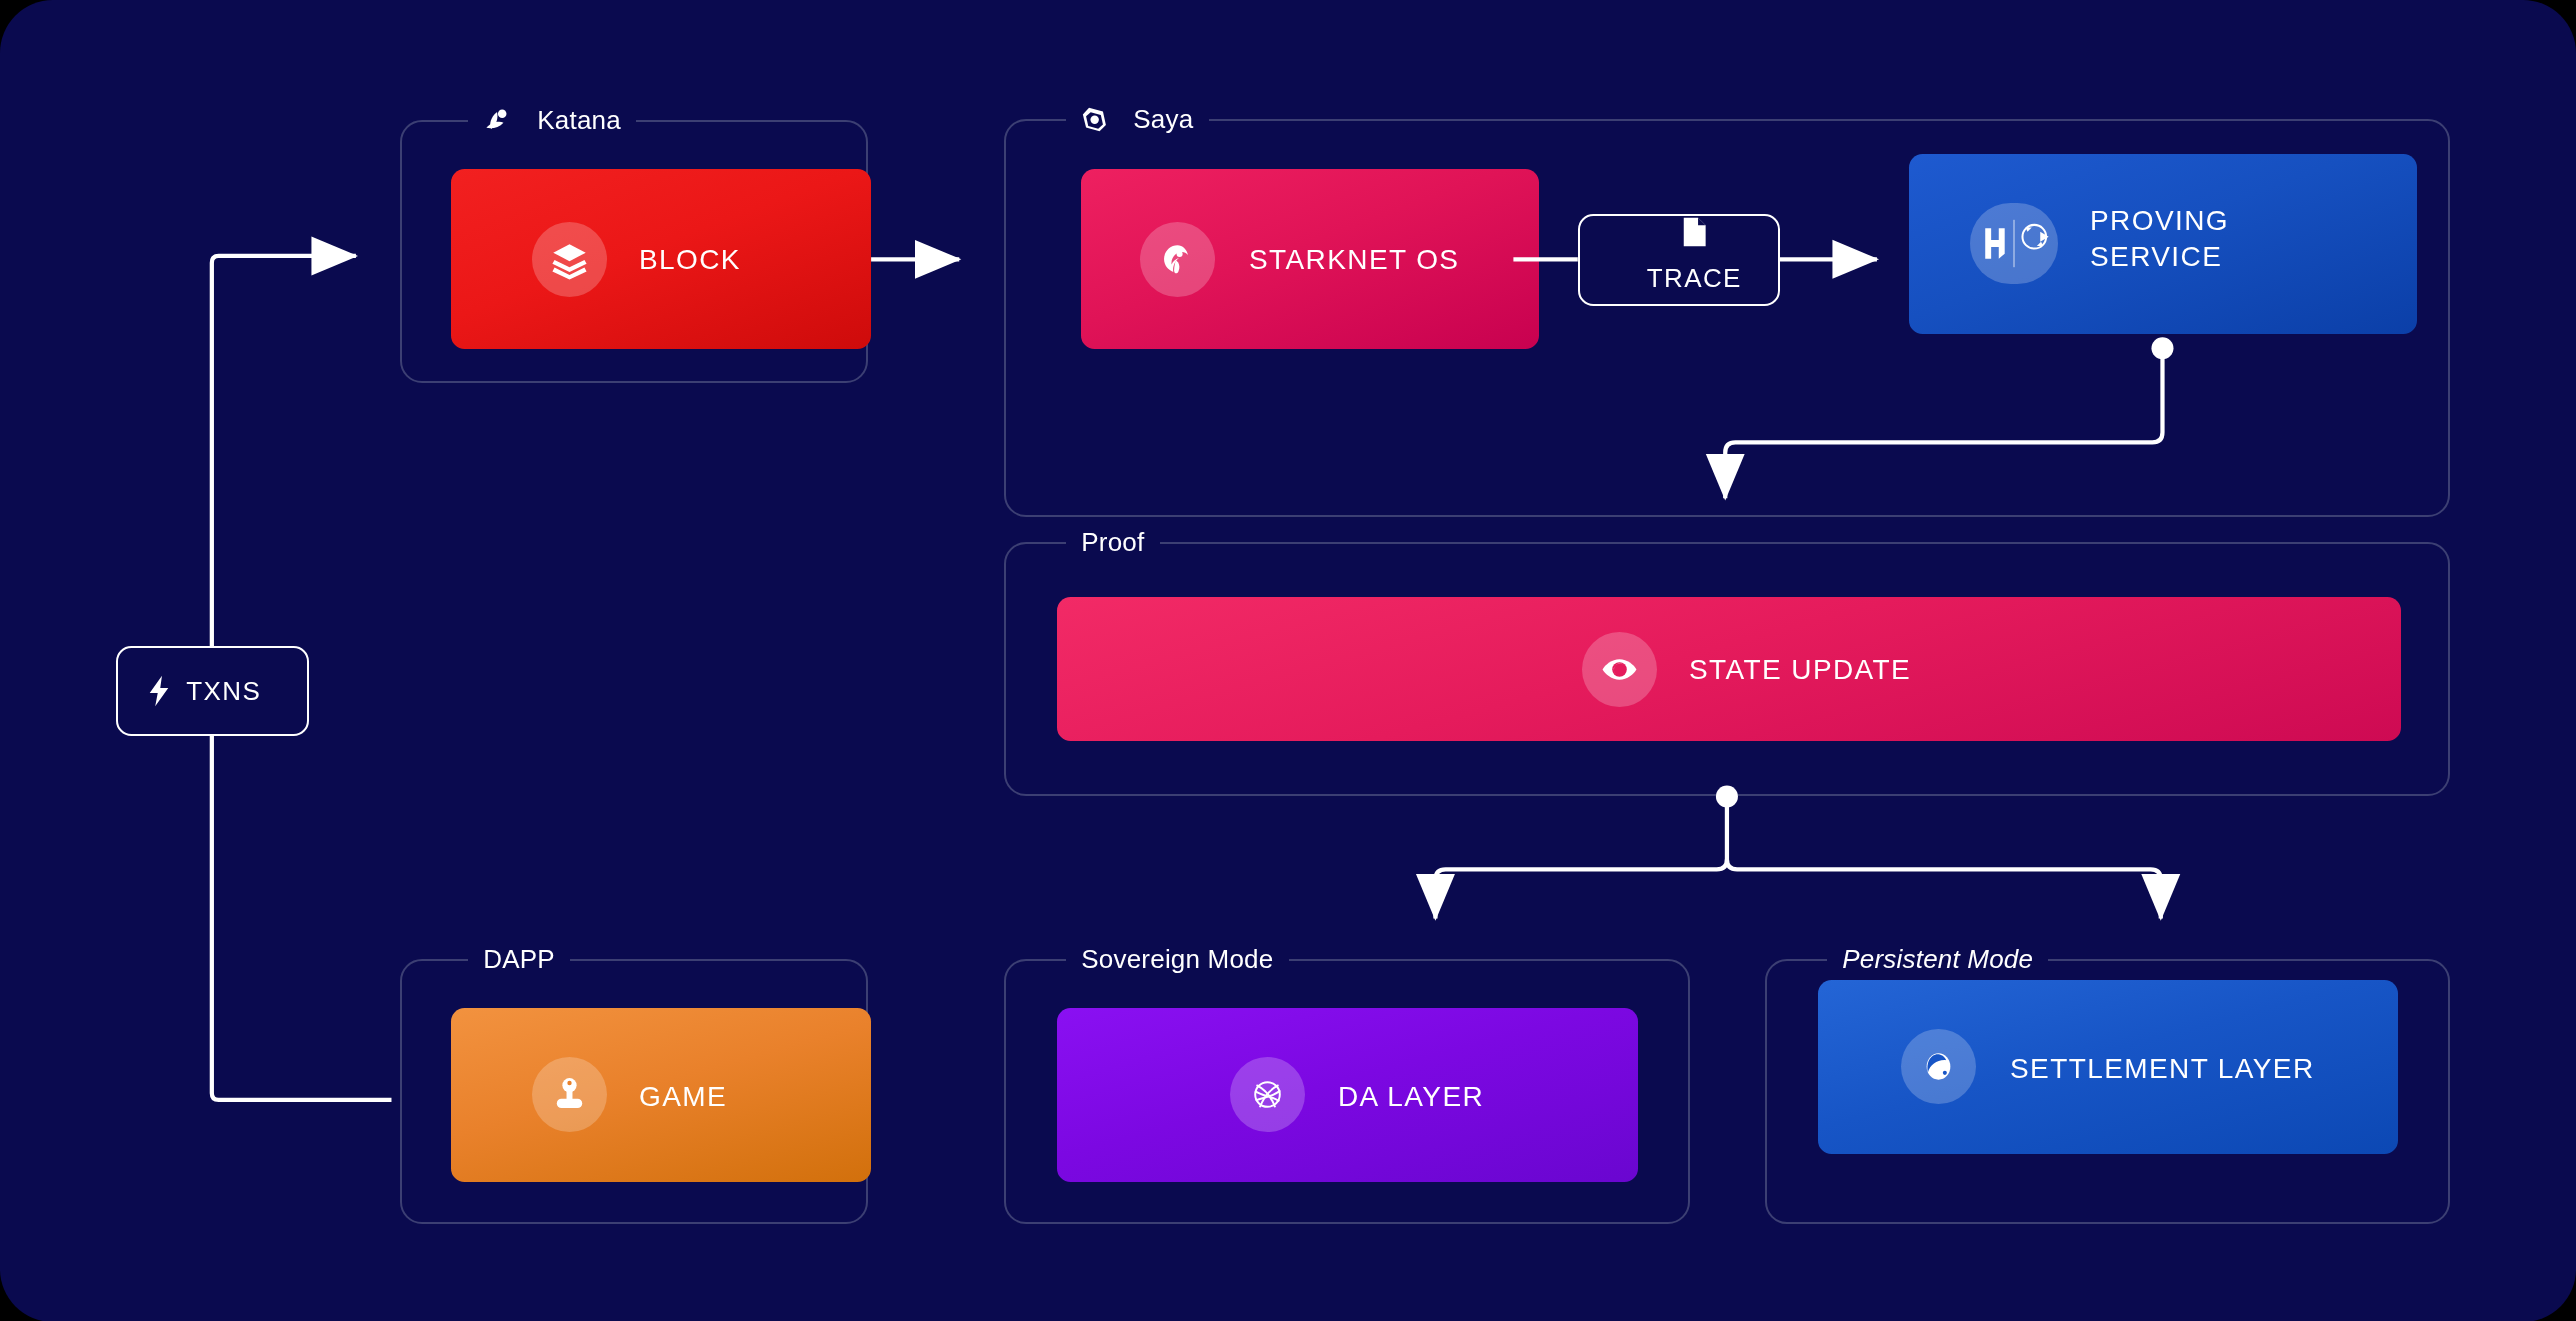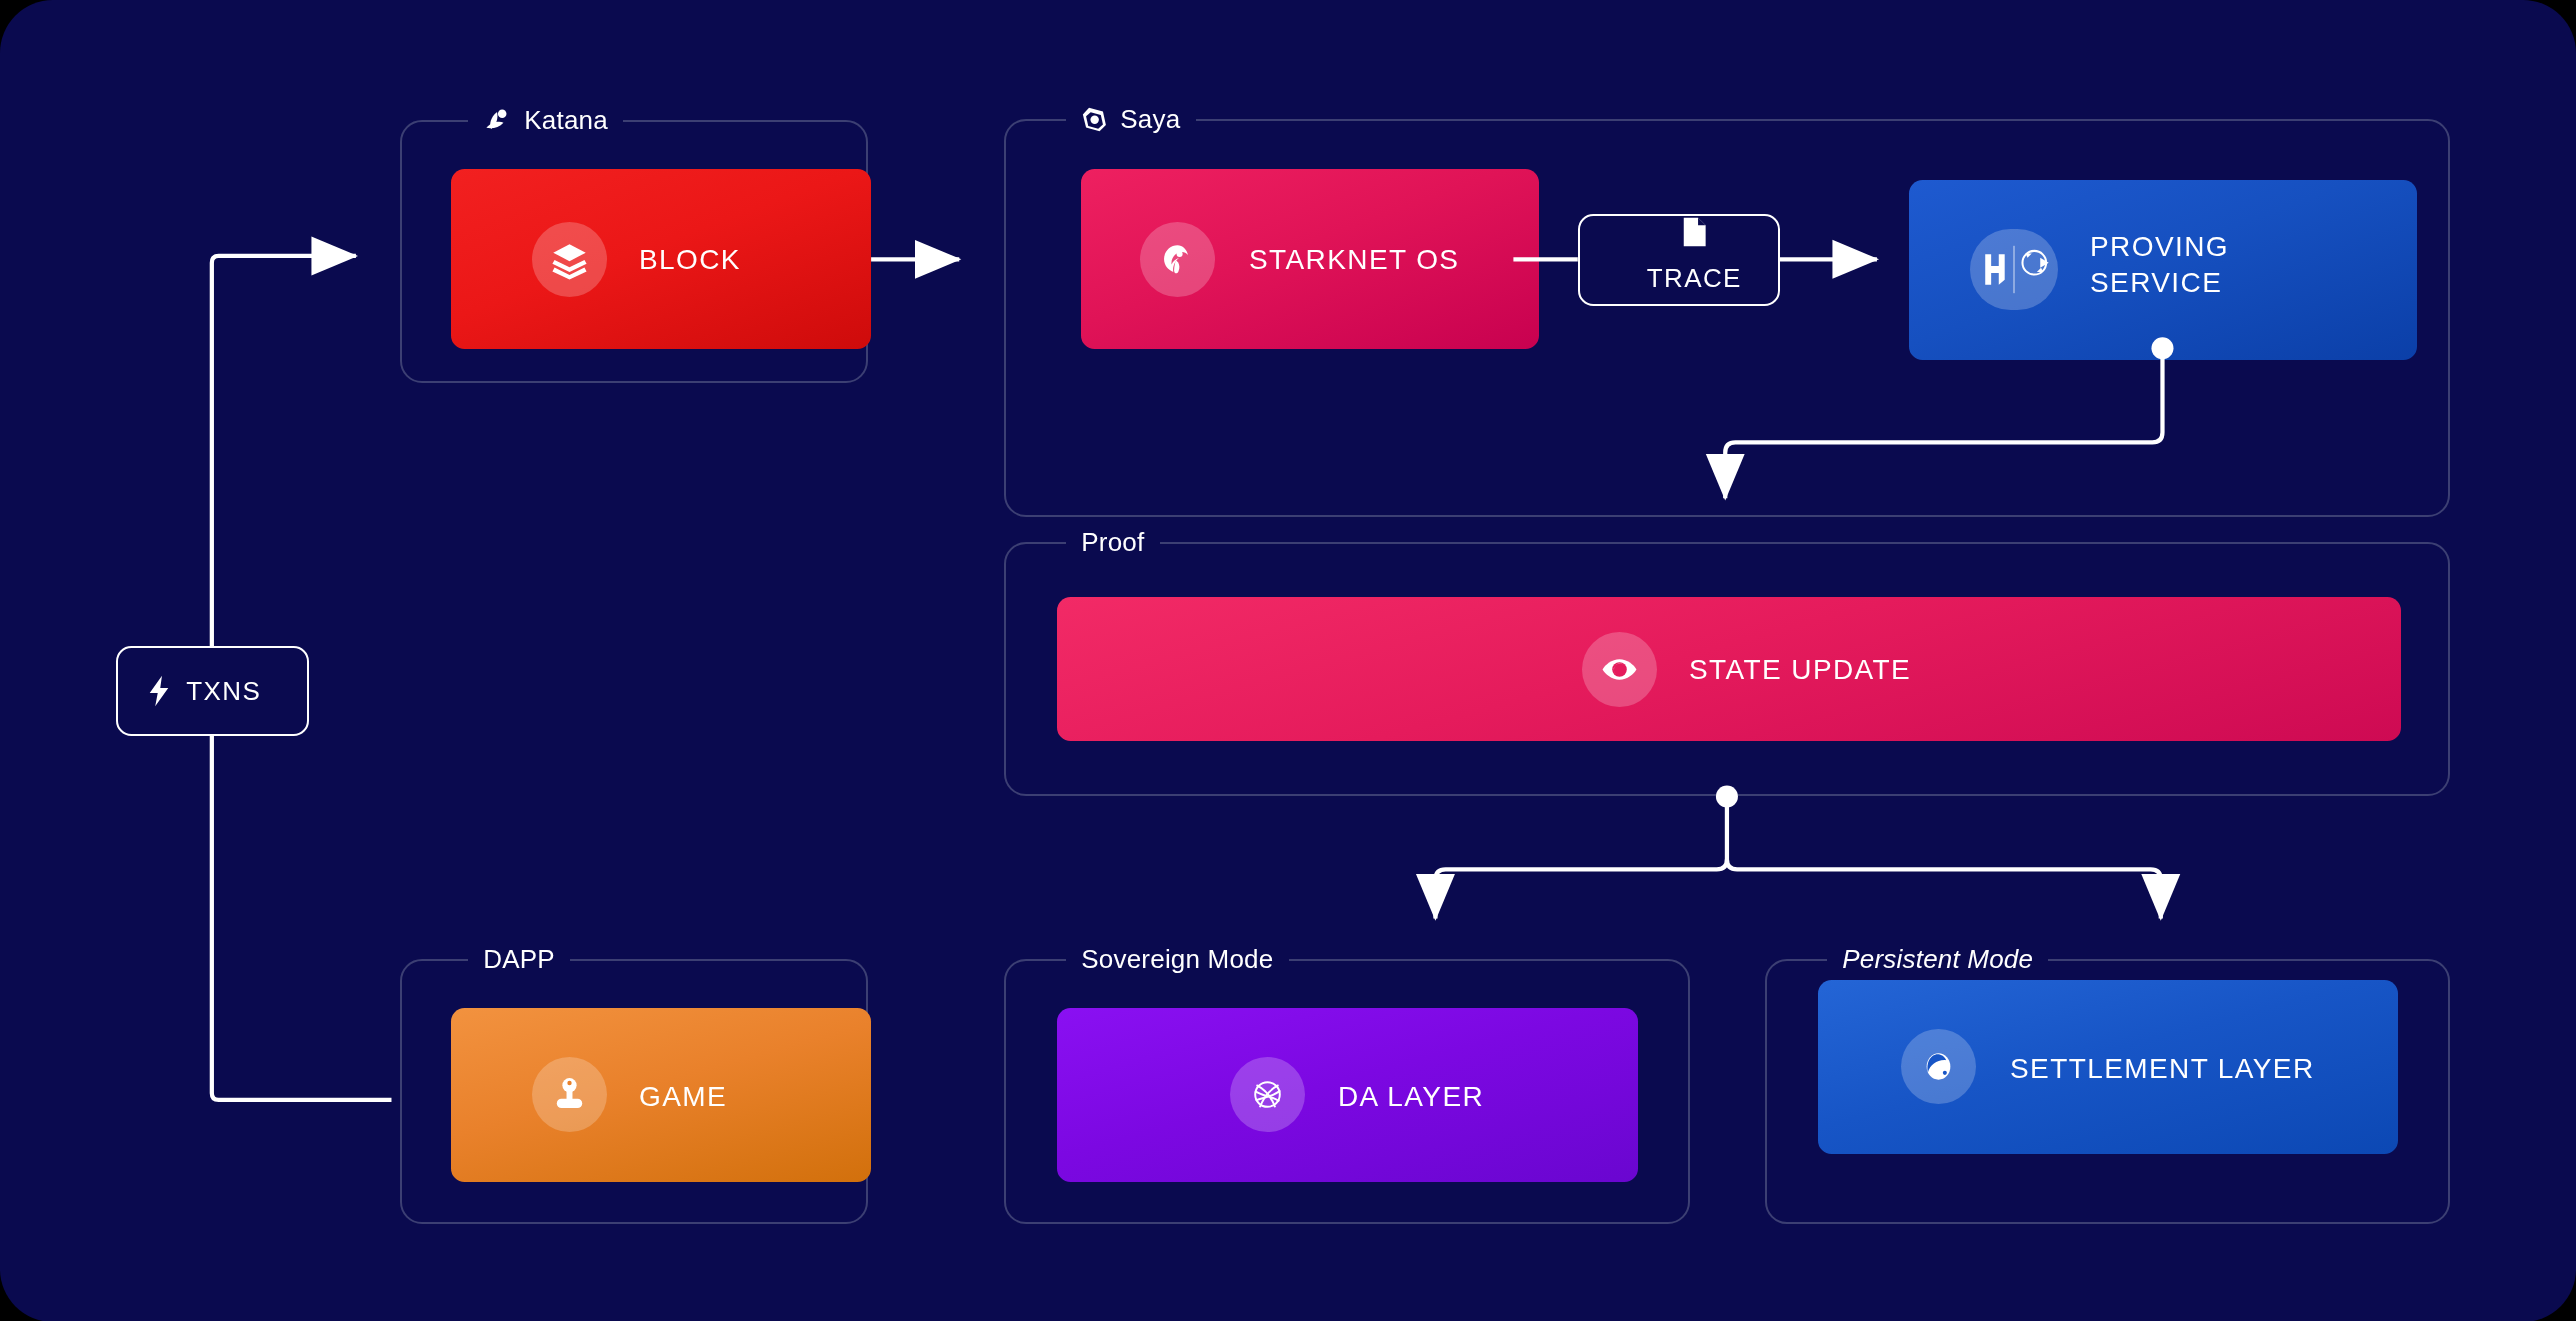--- a/index.html
+++ b/index.html
@@ -20,21 +20,21 @@
   .group {
     position: absolute;
     border: 2.5px solid #3C3F73;
     border-radius: 22px;
     box-sizing: border-box;
   }
   .group-label {
     position: absolute;
     display: flex;
     align-items: center;
-    gap: 12px;
+    gap: 25px;
     color: #FFFFFF;
     font-size: 26px;
     letter-spacing: 0.2px;
     background: #0A0A4F;
     padding: 0 15.3px;
     height: 34px;
     line-height: 34px;
     white-space: nowrap;
     z-index: 5;
   }
@@ -168,21 +168,21 @@
   <div class="pill" style="left:1578px; top:214px; width:202px; height:92px; padding-left:30.5px;flex-direction:column;">
     <span style="display:flex;">
       <svg width="25.4" height="32" viewBox="0 0 30 38">
         <path d="M2 2 L19 2 L28 11 L28 36 L2 36 Z" fill="#FFFFFF"></path>
         <path d="M19 2 L28 11 L19 11 Z" fill="#0A0A4F"></path>
       </svg>
     </span>
     <span>TRACE</span>
   </div>
 
-  <div class="node" style="left:1909px; top:180px; width:508px; height:180px;
+  <div class="node" style="left:1909px; top:154px; width:508px; height:180px;
               background:linear-gradient(160deg,#1E5AD0 0%,#1650C0 45%,#0B3FA8 100%);">
     <div style="position:absolute; left:61px; top:49px; width:88px; height:81px;
                 background:rgba(255,255,255,0.22); border-radius:41px; display:flex;
                 align-items:center; justify-content:center;">
       <svg width="88" height="51" viewBox="0 0 104 60">
         <rect x="51" y="2" width="2" height="56" fill="rgba(255,255,255,0.45)"></rect>
         <path d="M18 12 L18 48 L25 48 L25 34 L34 34 L34 48 L41 42 L41 12 L34 12 L34 26 L25 26 L25 12 Z" fill="#FFFFFF"></path>
         <g transform="translate(62,6)">
           <path d="M14 2 A14 14 0 1 0 14 30 A14 14 0 1 0 14 2 Z" fill="none" stroke="#FFFFFF" stroke-width="2.4"></path>
           <path d="M6 16 L21 16 L21 10 L31 16 L21 22 L21 16 Z" fill="#FFFFFF"></path>

